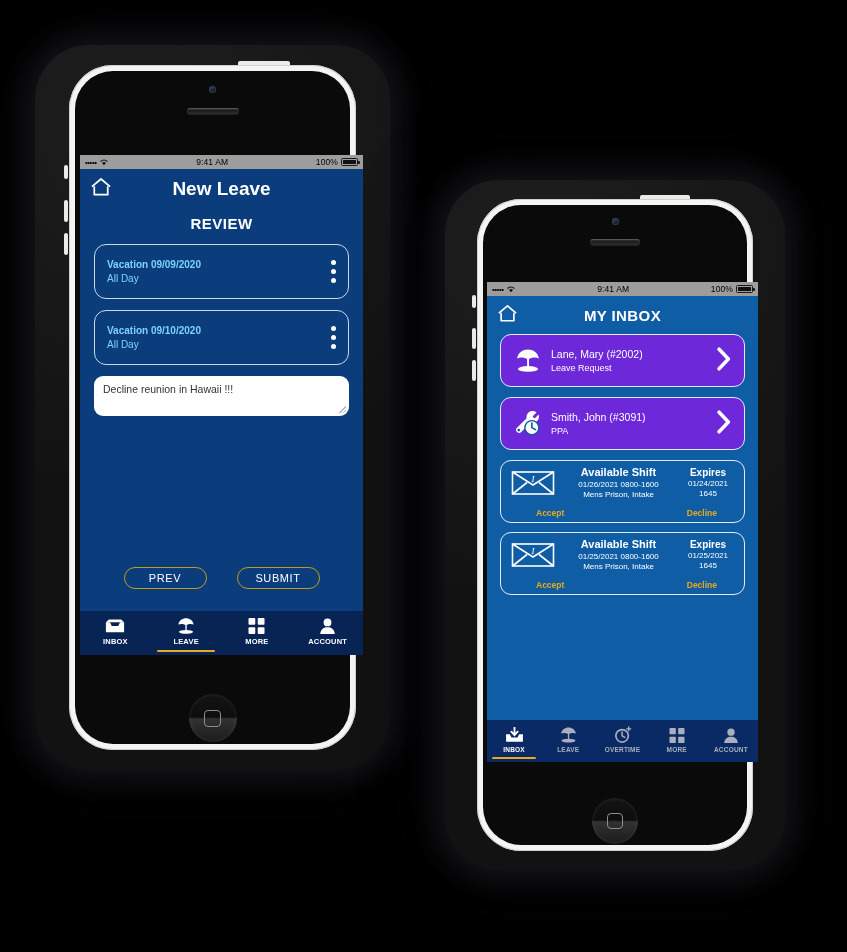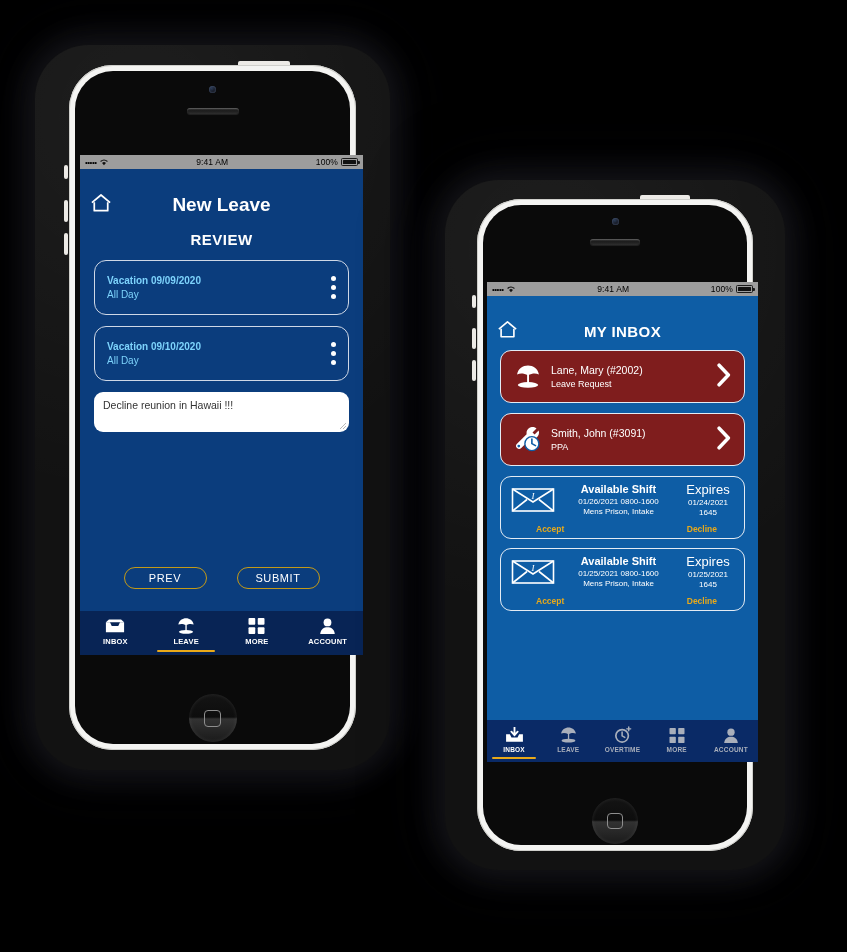--- a/index.html
+++ b/index.html
@@ -70,21 +70,21 @@
     font-size:8.5px; letter-spacing:.1px;
   }
   .sb-left { display:flex; align-items:center; gap:2px; }
   .sb-dots { letter-spacing:-.5px; font-size:8px; }
   .sb-center { flex:1; text-align:center; font-size:8.5px; }
   .sb-right { display:flex; align-items:center; gap:3px; font-size:8.5px;}
   .batt { width:17px; height:7.5px; border:1px solid #1a1a1a; border-radius:1.5px; position:relative; padding:1px;}
   .batt::after{content:"";position:absolute;right:-3px;top:2px;width:1.6px;height:3px;background:#1a1a1a;border-radius:0 1px 1px 0;}
   .batt i{display:block;height:100%;width:100%;background:#111;border-radius:.5px;}
 
-  .apphead { position:relative; display:flex; align-items:center; flex:0 0 auto;margin-top:16px; }
+  .apphead { position:relative; display:flex; align-items:center; flex:0 0 auto; }
   .home-ico { position:absolute; left:10px; }
   .apptitle { width:100%; text-align:center; color:#fff; font-weight:bold; }
 
   .appbody { flex:1 1 auto; position:relative; }
 
   .tabbar { display:flex; flex:0 0 auto; }
   .tab { flex:1; display:flex; flex-direction:column; align-items:center; justify-content:flex-end; position:relative; }
   .tab .tlabel { font-weight:bold; letter-spacing:.2px; }
   .tab .underline { position:absolute; bottom:0; height:2.5px; background:#E8A91A; border-radius:1px; }
 
@@ -151,42 +151,42 @@
   #p2 .screen { left:42px; top:102px; width:271px; height:480px; background:#0E5DA5; }
   #p2 .apphead { height:38px;justify-content:flex-end; }
   #p2 .apptitle { font-size:15px; letter-spacing:.4px; }
   #p2 .appbody { padding:0 13px; }
   #p2 .tabbar { height:42px; background:#0A2A66; padding-bottom:3px; }
   #p2 .tab .tlabel { font-size:6.5px; margin-top:3px; margin-bottom:6px; color:#A9AFBB; }
   #p2 .tab.active .tlabel { color:#fff; }
   #p2 .tab .underline { width:44px; }
 
   .inbox-card {
-    border:1.6px solid #e3ebf4; border-radius:11px; background:#7f1d1d;
+    border:1.6px solid #e3ebf4; border-radius:11px; background:#6d28d9;
     height:53px; margin-bottom:10px; display:flex; align-items:center; padding:0 8px;
   }
   .inbox-card .ic { width:38px; display:flex; align-items:center; justify-content:center; }
   .inbox-card .meta { flex:1; color:#fff; line-height:1.4; padding-left:4px; }
   .inbox-card .m1 { font-size:10.5px; }
   .inbox-card .m2 { font-size:9px; }
   .chev { padding-right:4px; }
 
   .shift-card {
     border:1.6px solid #e3ebf4; border-radius:11px; background:#0E5DA5;
     height:63px; margin-bottom:9px; padding:5px 7px 4px 7px;
     display:flex; flex-direction:column; justify-content:space-between;
   }
   .shift-top { display:flex; align-items:center; }
   .shift-env { width:50px; display:flex; align-items:center; justify-content:center; }
   .shift-mid { flex:1; text-align:center; color:#fff; line-height:1.25; }
   .shift-mid .s1 { font-size:11px; font-weight:bold; }
   .shift-mid .s2 { font-size:8px; }
   .shift-mid .s3 { font-size:8px; }
   .shift-exp { width:58px; text-align:center; color:#fff; line-height:1.25; }
-  .shift-exp .e1 { font-size:13px; }
+  .shift-exp .e1 { font-size:10px;font-weight:bold; }
   .shift-exp .e2 { font-size:8px; }
   .shift-exp .e3 { font-size:8px; }
   .shift-actions { display:flex; padding:0 6px;gap:32px; }
   .act {
     color:#E8A91A; font-size:8.5px; font-weight:bold;
   }
   .act.accept { margin-left:22px; }
   .act.decline { margin-left:auto; margin-right:14px; }
 </style>
 </head>

